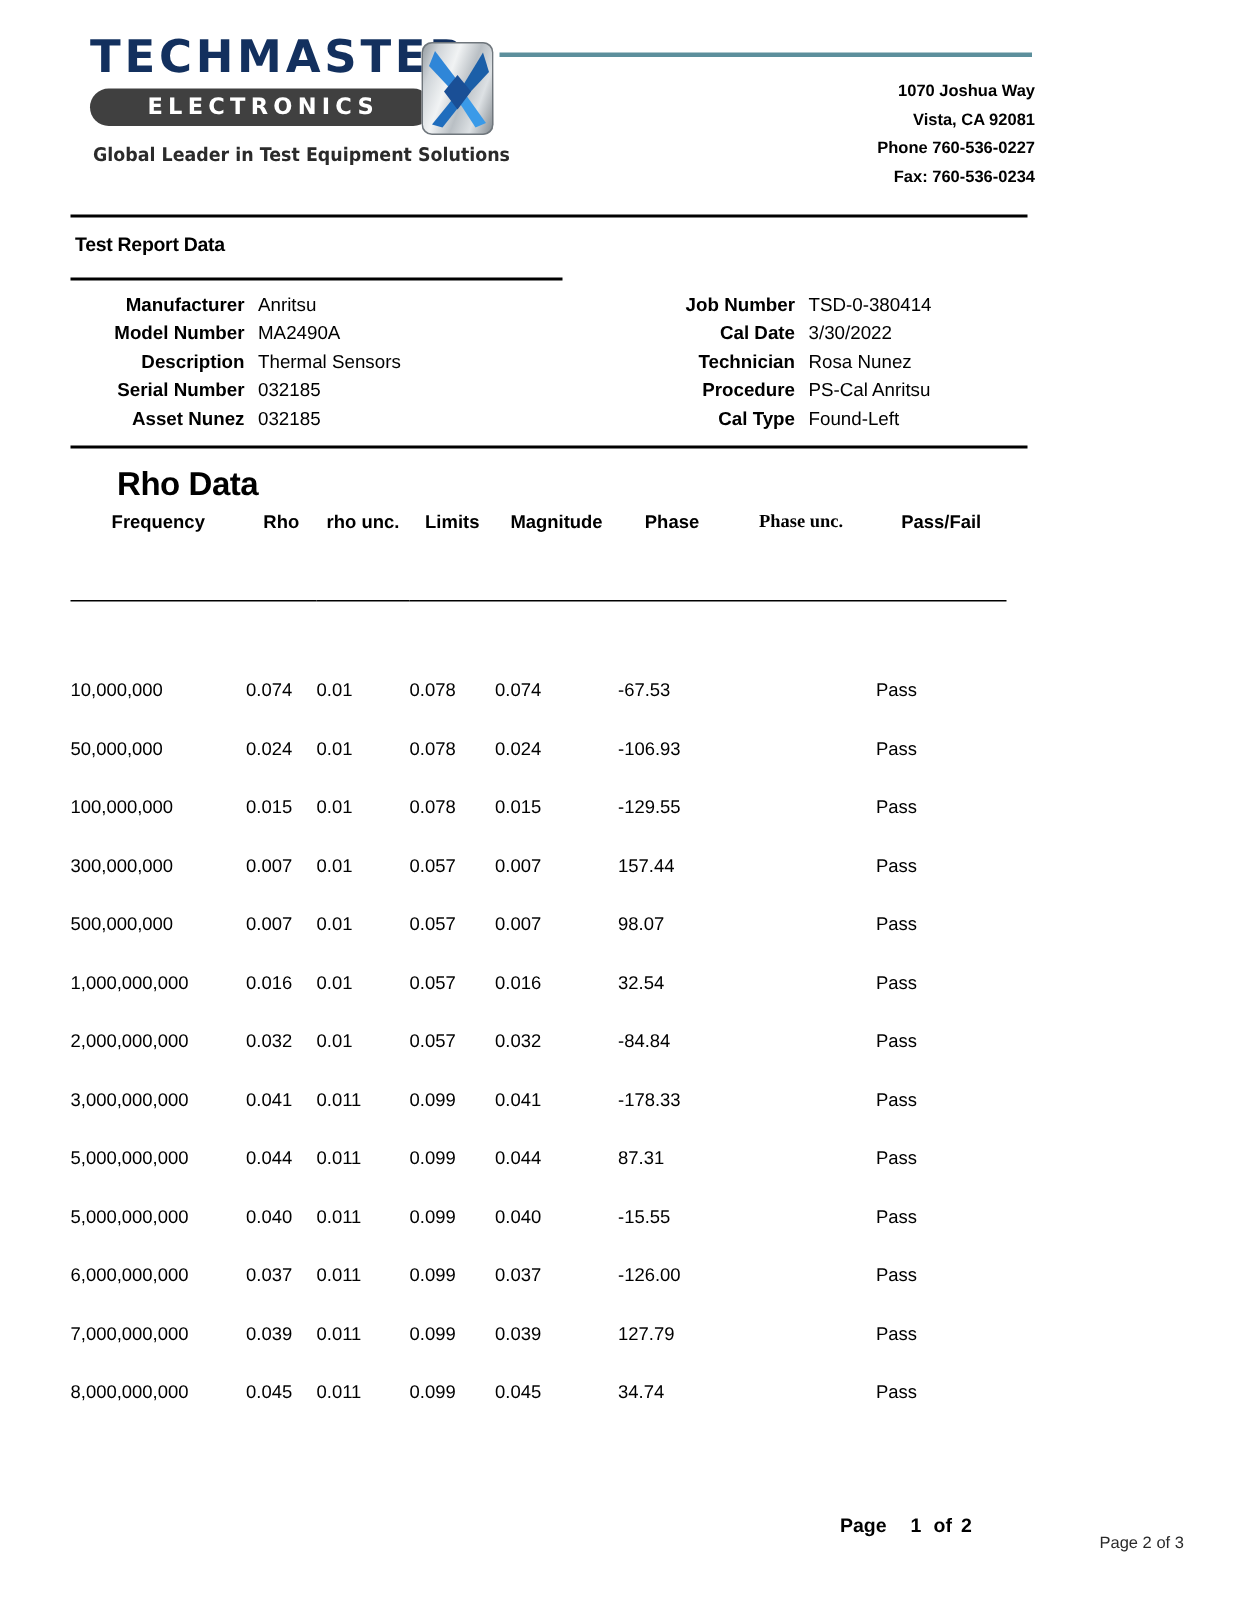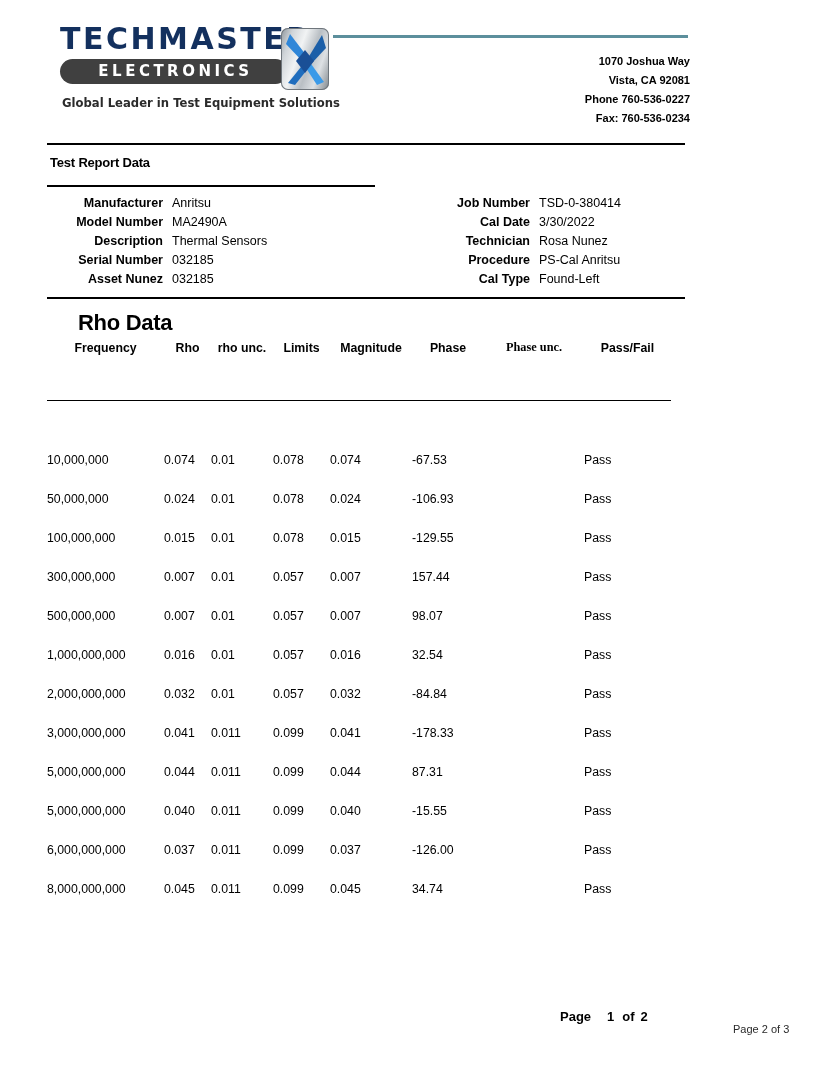--- a/index.html
+++ b/index.html
@@ -480,20 +480,30 @@
             <td class="col-freq">6,000,000,000</td>
             <td class="col-rho">0.037</td>
             <td class="col-rhou">0.011</td>
             <td class="col-lim">0.099</td>
             <td class="col-mag">0.037</td>
             <td class="col-phase">-126.00</td>
             <td class="col-phaseu"></td>
             <td class="col-pf">Pass</td>
           </tr>
           <tr>
+            <td class="col-freq">7,000,000,000</td>
+            <td class="col-rho">0.039</td>
+            <td class="col-rhou">0.011</td>
+            <td class="col-lim">0.099</td>
+            <td class="col-mag">0.039</td>
+            <td class="col-phase">127.79</td>
+            <td class="col-phaseu"></td>
+            <td class="col-pf">Pass</td>
+          </tr>
+          <tr>
             <td class="col-freq">8,000,000,000</td>
             <td class="col-rho">0.045</td>
             <td class="col-rhou">0.011</td>
             <td class="col-lim">0.099</td>
             <td class="col-mag">0.045</td>
             <td class="col-phase">34.74</td>
             <td class="col-phaseu"></td>
             <td class="col-pf">Pass</td>
           </tr>
         </tbody>

